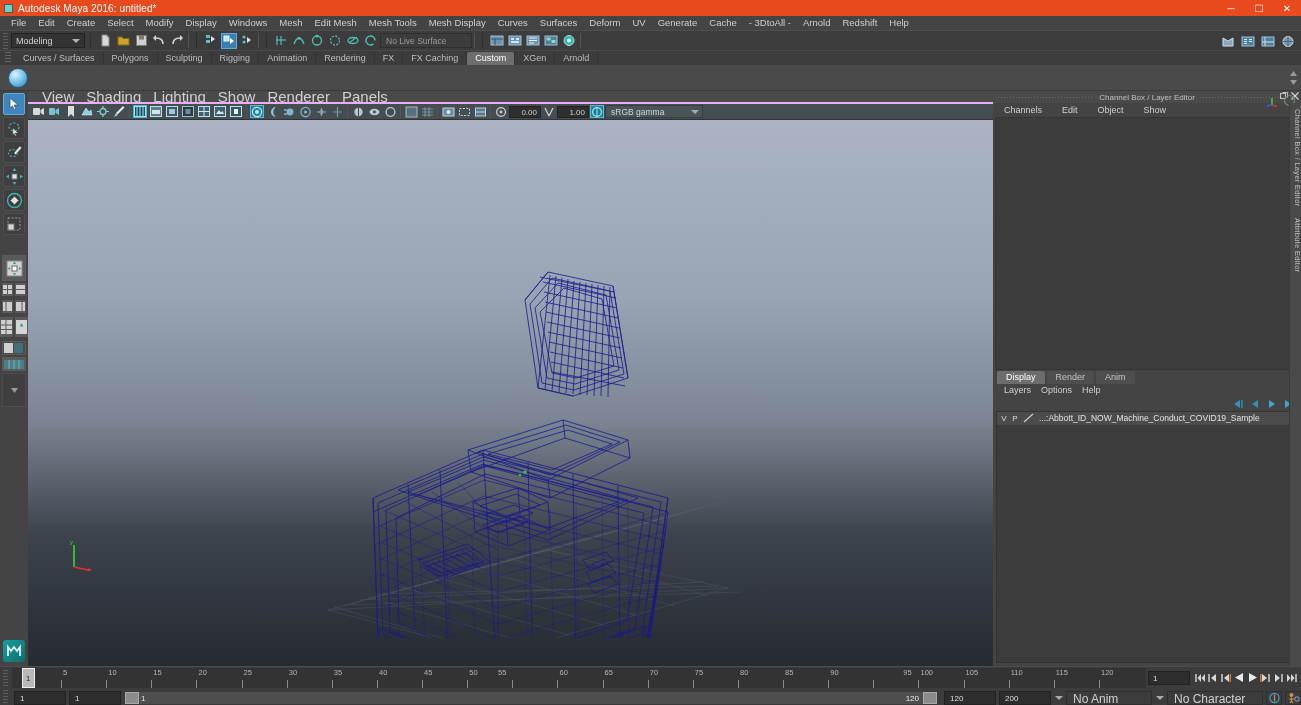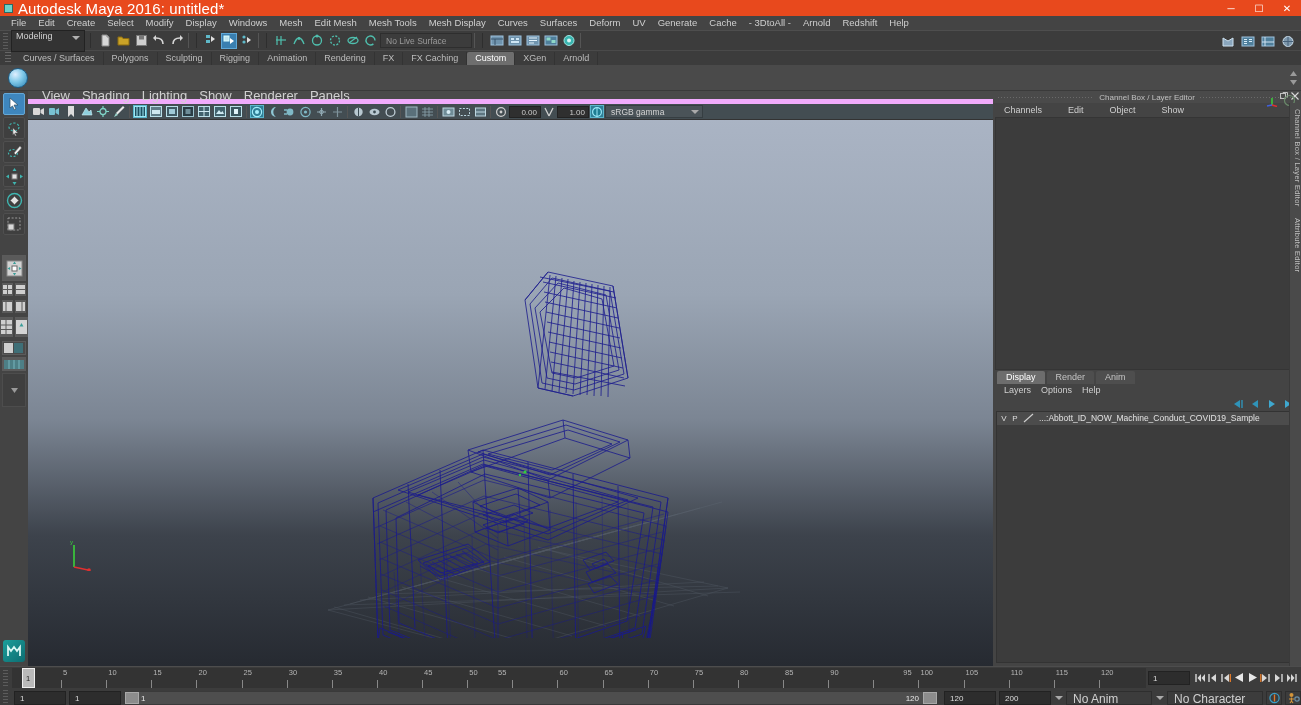--- a/index.html
+++ b/index.html
@@ -14,21 +14,21 @@
 
   
   .titlebar {
     height:16px; background:#e8491d; display:flex; align-items:center;
     padding-left:4px; position:relative;
   }
   .titlebar .logo {
     width:9px; height:9px; background:#6fd0c8; border:1px solid #2a6a66;
     margin-right:5px; flex:none;
   }
-  .titlebar .ttl { color:#fff; font-size:15px; letter-spacing:.1px; }
+  .titlebar .ttl { color:#fff; font-size:10px; letter-spacing:.1px; }
   .winbtns { position:absolute; right:0; top:0; height:16px; display:flex; }
   .winbtn {
     width:28px; height:16px; display:flex; align-items:center; justify-content:center;
     color:#fff; font-size:10px;
   }
 
   
   .menubar {
     height:14px; background:#444444; display:flex; align-items:center;
     padding-left:5px; font-size:9.5px;
@@ -37,22 +37,22 @@
 
   
   .statusbar {
     height:20px; background:#3c3c3c; display:flex; align-items:center;
     padding-left:3px; gap:0px; position:relative;
     border-top:1px solid #4e4e4e;
   }
   .grip { width:5px; height:16px; margin-right:3px;
     background:repeating-linear-gradient(to bottom,#5c5c5c 0 1px,transparent 1px 3px); flex:none; }
   .menuset {
-    width:74px; height:22px; background:#333; border:1px solid #222;
-    display:flex; padding:0 4px; font-size:9px; color:#d2d2d2;
+    width:74px; height:15px; background:#333; border:1px solid #222;
+    display:flex; align-items:center; padding:0 4px; font-size:9px; color:#d2d2d2;
     position:relative; flex:none;
   }
   .menuset .arr { position:absolute; right:4px; top:5px;
     border-left:4px solid transparent; border-right:4px solid transparent; border-top:4px solid #b0b0b0; }
   .sep { width:1px; height:15px; background:#2e2e2e; margin:0 5px; flex:none; }
   .sepl { width:1px; height:15px; background:#555; margin:0 2px; flex:none; }
   .tbtn {
     width:16px; height:16px; margin:0 1px; flex:none;
     display:flex; align-items:center; justify-content:center;
     position:relative;
@@ -105,21 +105,21 @@
     margin-bottom:2px; display:flex; align-items:center; justify-content:center; flex:none; }
   .maya-logo {
     position:absolute; bottom:4px; left:3px; width:22px; height:22px;
     background:linear-gradient(135deg,#1b9e9a,#0d6d72); border-radius:3px;
     display:flex; align-items:center; justify-content:center;
   }
 
   
   .vpcol { width:965px; display:flex; flex-direction:column; flex:none; }
   .vpmenubar { height:13px; background:#4a4a4a; display:flex; align-items:center;
-    padding-left:8px; font-size:13px; border-bottom:5px solid #f0abfc; }
+    padding-left:8px; font-size:15px; border-bottom:2px solid #f0abfc; }
   .vpmenubar .vmi { padding:0 6px; color:#d0d0d0; }
   .vptoolbar { height:16px; background:#434d52; display:flex; align-items:center;
     padding-left:3px; border-bottom:1px solid #333; position:relative; }
   .vb { width:14px; height:13px; margin:0 1px; flex:none;
         display:flex; align-items:center; justify-content:center; }
   .vb.on { background:#2f7f96; border:1px solid #59b6cc; }
   .vnum { width:32px; height:12px; background:#2f2f2f; border:1px solid #222;
     font-size:8px; color:#ccc; text-align:right; padding-right:3px; line-height:12px; flex:none; }
   .gammasel { width:98px; height:13px; background:#4a5358; border:1px solid #363e42;
     font-size:8.5px; color:#d4d4d4; padding-left:5px; line-height:13px; position:relative; flex:none; }
@@ -133,21 +133,21 @@
   .axis { position:absolute; left:38px; bottom:95px; width:34px; height:34px; }
 
   
   .rpanel { flex:1; display:flex; flex-direction:column; background:#444; position:relative; }
   .rp-title { height:12px; background:#4a4a4a; display:flex; align-items:center;
      justify-content:center; font-size:8px; color:#c0c0c0; position:relative; }
   .dots { flex:1; height:1px;
     background:repeating-linear-gradient(to right,#6a6a6a 0 1px,transparent 1px 3px); margin:0 5px; }
   .rp-btns { position:absolute; right:2px; top:1px; display:flex; gap:3px; align-items:center; }
   .cb-menubar { height:14px; background:#444; display:flex; align-items:center;
-    padding-left:6px; font-size:9px; gap:16px; }
+    padding-left:6px; font-size:9px; gap:10px; }
   .cb-menubar .cmi { padding:0 5px; color:#cfcfcf; }
   .cb-body { flex:1; background:#3c3c3c; border:1px solid #353535; margin:0 2px; position:relative; }
   .cb-icons { position:absolute; right:5px; top:3px; display:flex; gap:4px; }
   .sidetabs { position:absolute; right:0; top:12px; bottom:0; width:12px;
     background:#4a4a4a; border-left:1px solid #3a3a3a; }
   .sidetab { writing-mode:vertical-rl; font-size:7.5px; color:#c0c0c0;
     padding:6px 0; text-align:center; width:12px; letter-spacing:.3px; }
 
   .le-tabs { height:14px; display:flex; align-items:flex-end; padding-left:4px; background:#444; }
   .le-tab { padding:0 9px; height:13px; line-height:13px; font-size:9px;

